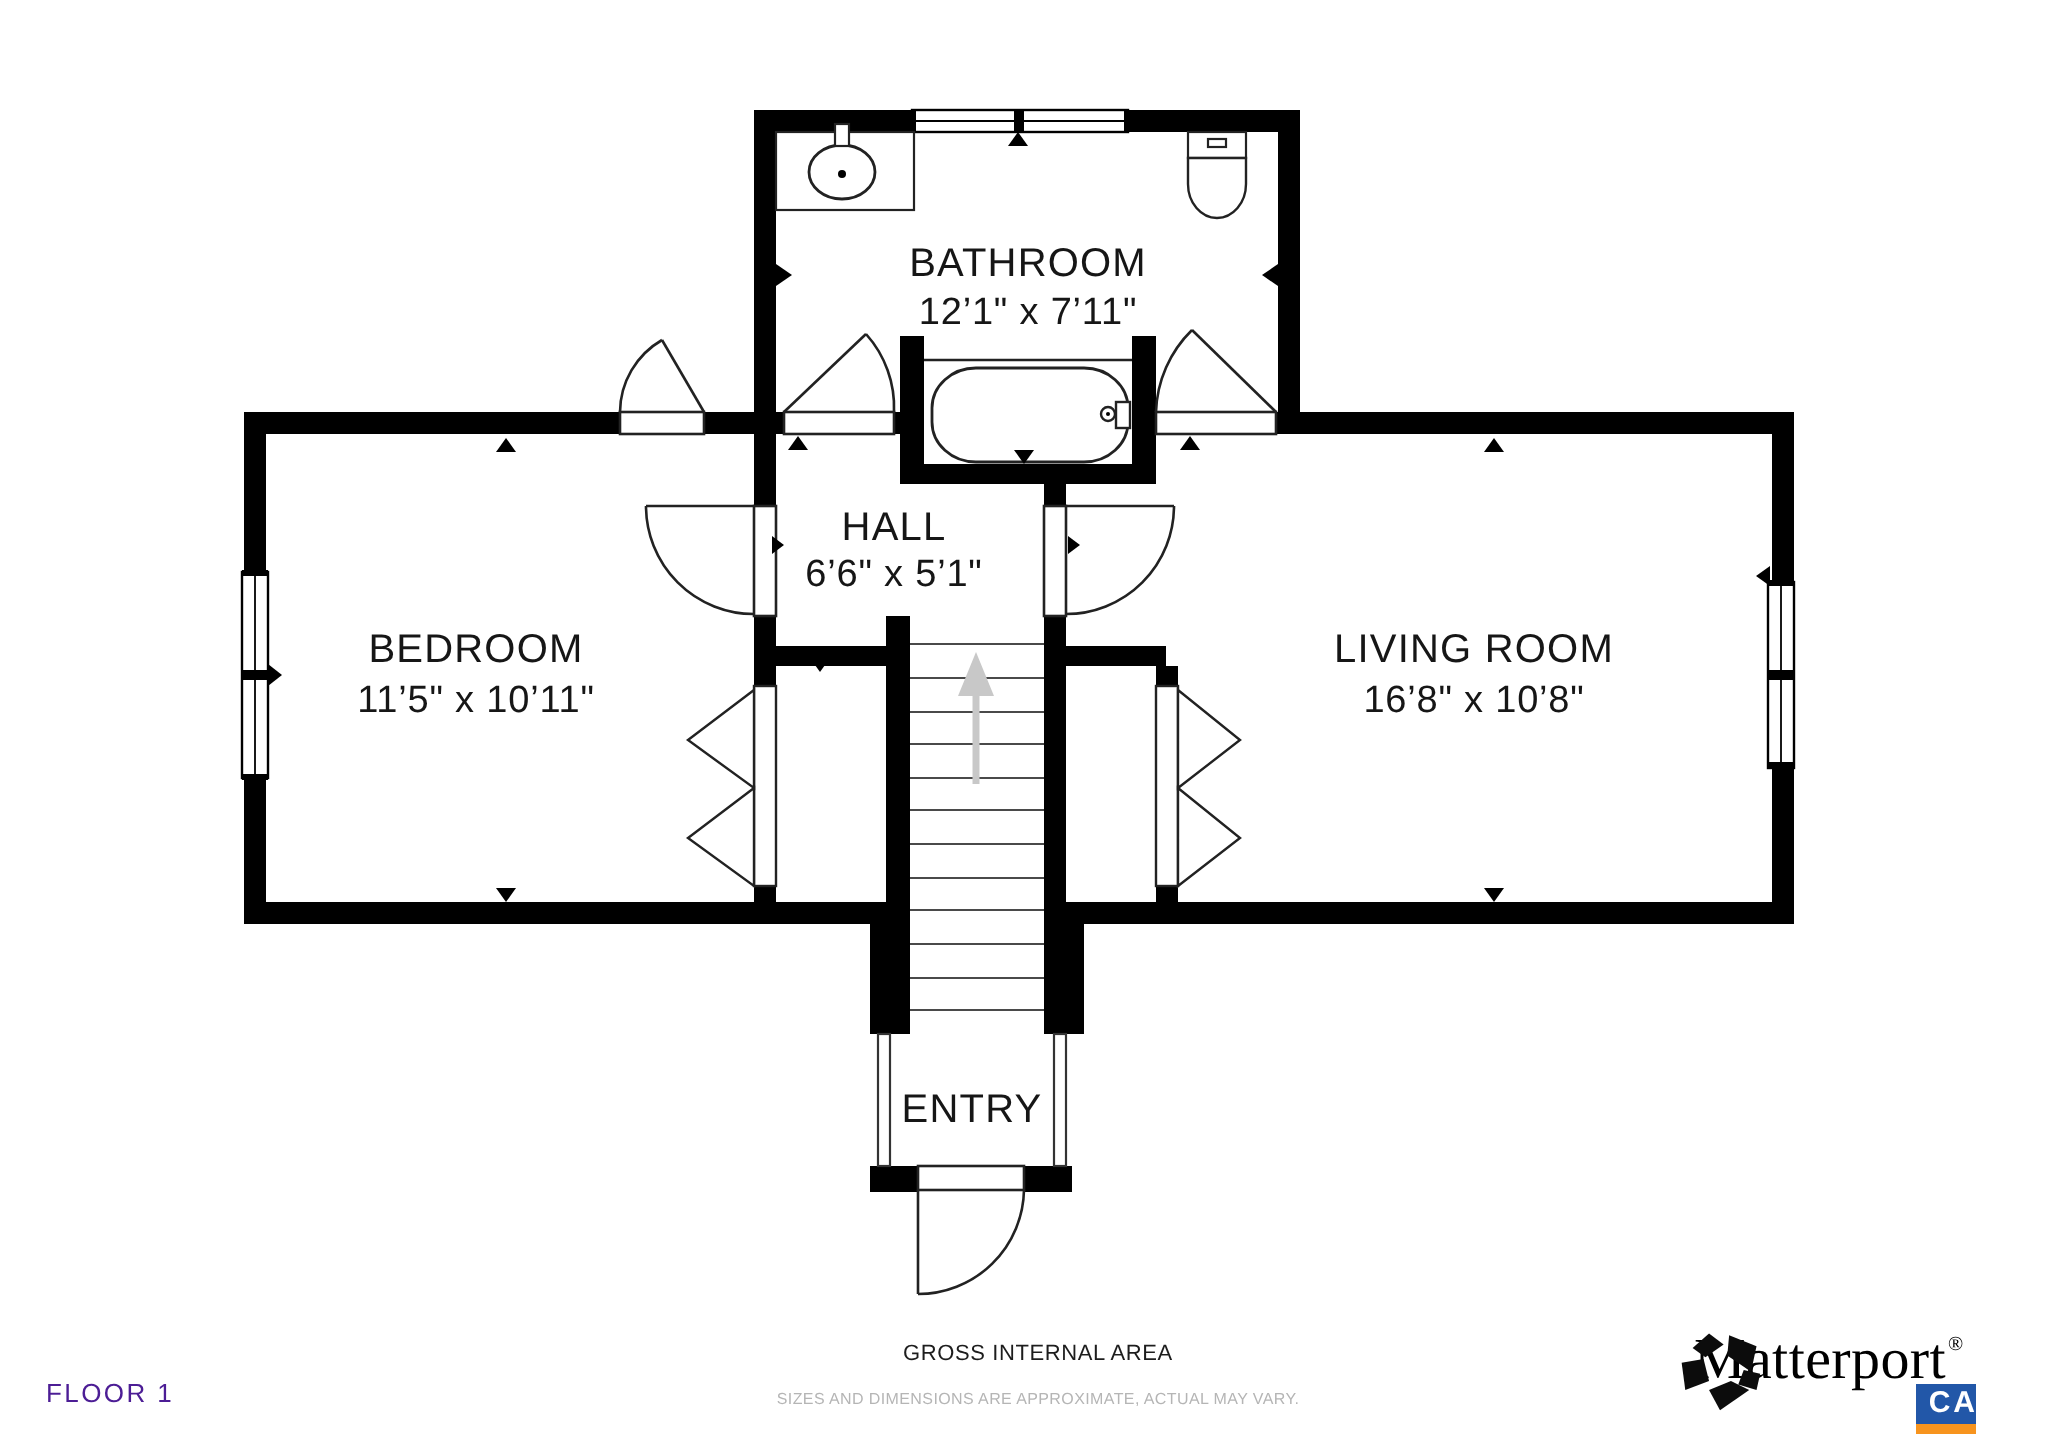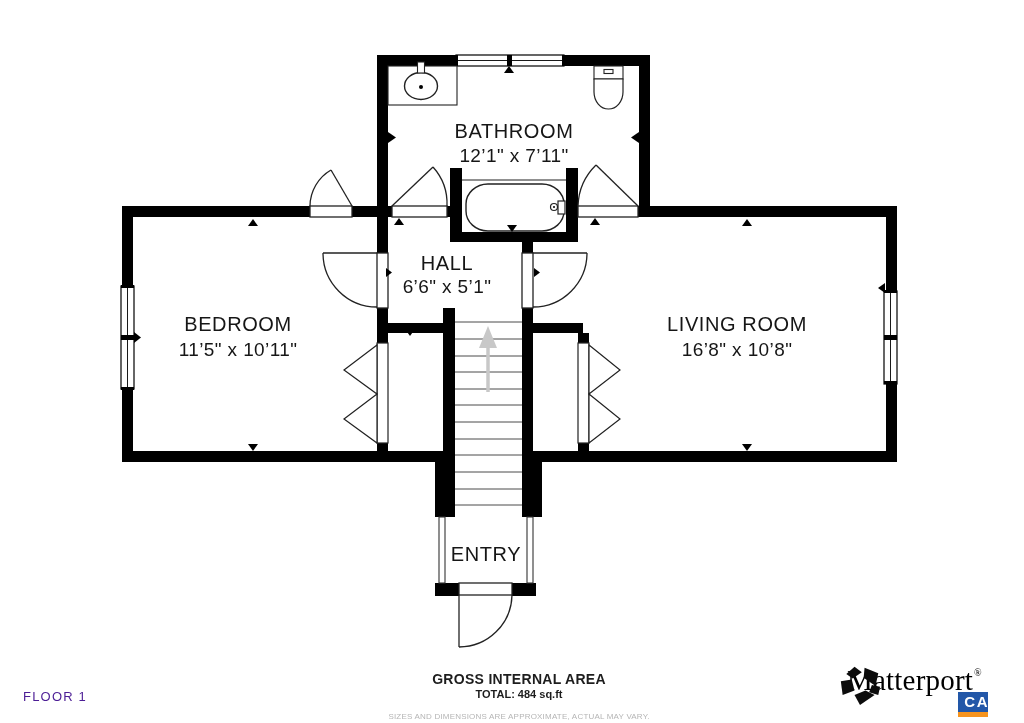--- a/index.html
+++ b/index.html
@@ -3,21 +3,21 @@
 <meta charset="utf-8">
 <style>
   html,body{margin:0;padding:0;background:#fff;}
   .page{position:relative;width:988px;height:723px;background:#ffffff;overflow:hidden;
         font-family:"Liberation Sans",sans-serif;}
   svg{position:absolute;left:0;top:0;}
   .room-name{font-family:"Liberation Sans",sans-serif;font-size:20px;fill:#161616;letter-spacing:.6px;}
   .room-dims{font-family:"Liberation Sans",sans-serif;font-size:19px;fill:#161616;letter-spacing:.4px;}
   .floor-label{position:absolute;left:23px;top:689px;font-size:13px;color:#4c1d95;letter-spacing:1.2px;}
   .area-block{position:absolute;left:339px;top:671px;width:360px;text-align:center;color:#1d1d1d;}
-  .area-heading{font-size:14px;font-weight:bold;letter-spacing:.3px;}
+  .area-heading{font-size:11px;font-weight:normal;letter-spacing:.3px;}
   .area-total{font-size:11px;font-weight:bold;margin-top:1px;}
   .area-disclaimer{font-size:8px;color:#b5b5b5;margin-top:12px;letter-spacing:.2px;}
   .brand{position:absolute;left:839px;top:664px;display:flex;align-items:center;}
   .brand-word{font-family:"Liberation Serif",serif;font-size:29px;color:#000000;margin-left:8px;letter-spacing:.2px;}
   .brand-reg{font-size:10px;vertical-align:14px;margin-left:1px;}
   .caar-badge{position:absolute;left:956px;top:690px;width:66px;height:29px;background:#2257a8;
       border:2px solid #ffffff;box-sizing:border-box;z-index:5;display:flex;flex-direction:column;}
   .caar-text{flex:1;color:#ffffff;font-weight:bold;font-size:15px;letter-spacing:1.5px;
       text-align:center;line-height:20px;font-family:"Liberation Sans",sans-serif;}
   .caar-strip{height:5px;background:#f7941e;}
@@ -209,21 +209,20 @@
     <text class="room-dims" x="737" y="356">16’8" x 10’8"</text>
 
     <text class="room-name" x="486" y="561">ENTRY</text>
   </g>
 </svg>
 
   <div class="floor-label">FLOOR 1</div>
 
   <div class="area-block">
     <div class="area-heading">GROSS INTERNAL AREA</div>
-    <div class="area-total">TOTAL: 484 sq.ft</div>
     <div class="area-disclaimer">SIZES AND DIMENSIONS ARE APPROXIMATE, ACTUAL MAY VARY.</div>
   </div>
 
   <div class="brand">
     <svg width="42" height="42" viewBox="0 0 46 46">
       <g fill="#0c0c0c">
         <polygon points="8,11 17,3 25,9 15,16"></polygon>
         <polygon points="28,4 43,10 40,24 27,15"></polygon>
         <polygon points="2,19 14,17 17,29 4,34"></polygon>
         <polygon points="17,34 29,29 39,34 23,45"></polygon>

